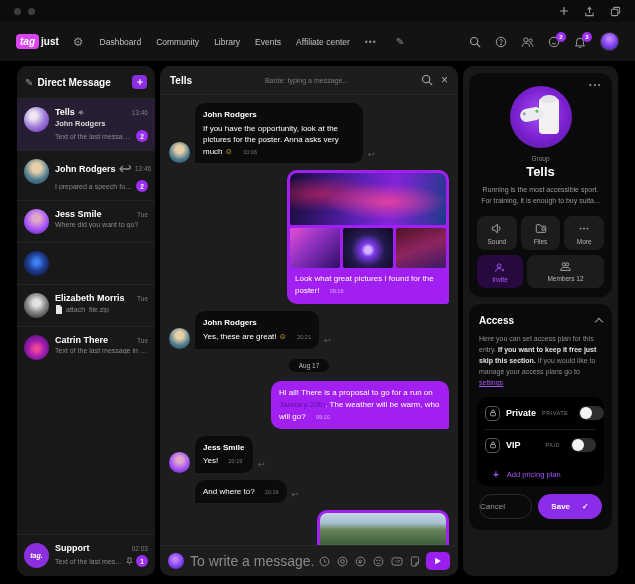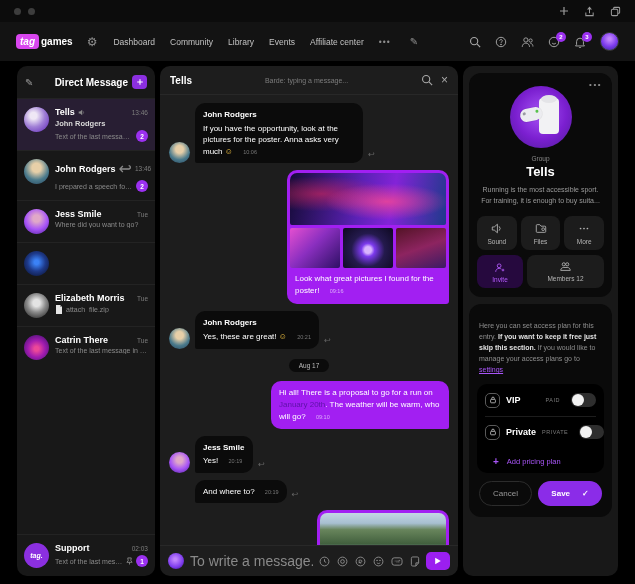--- a/index.html
+++ b/index.html
@@ -26,21 +26,21 @@
   .hdr-badge { position:absolute; top:-4px; right:-6px; background:#9b30f0; color:#fff; font-size:6px; width:10px; height:10px; border-radius:50%; display:flex; align-items:center; justify-content:center; font-weight:bold; }
   .hdr-avatar { width:19px; height:19px; border-radius:50%; background:radial-gradient(circle at 50% 35%, #c084fc 10%, #7c3aed 55%, #312e81); border:1px solid #3a3a3a; }
 
   
   .main { height:522px; display:flex; gap:5px; padding:4px 17px 8px; }
 
   
   .sidebar { width:138px; background:#181818; border-radius:10px; display:flex; flex-direction:column; overflow:hidden; }
   .sb-header { display:flex; align-items:center; padding:9px 8px; gap:4px; }
   .sb-pencil { color:#9a9a9a; font-size:10px; }
-  .sb-title { flex:1; text-align:right; font-size:10px; font-weight:bold; }
+  .sb-title { flex:1; text-align:left; font-size:10px; font-weight:bold; }
   .sb-plus { width:15px; height:14px; background:#8b2fe0; border-radius:4px; display:flex; align-items:center; justify-content:center; }
   .sb-item { display:flex; gap:6px; padding:8px 7px; border-top:1px solid #232323; align-items:flex-start; cursor:pointer; }
   .sb-item.selected { background:#281e33; }
   .sb-avatar { width:25px; height:25px; border-radius:50%; flex:none; }
   .av-tells   { background:radial-gradient(circle at 38% 35%, #efe7f5 15%, #a07fd6 50%, #5b21b6); }
   .av-john    { background:radial-gradient(circle at 50% 35%, #e7cfa8 22%, #4a7a8c 60%, #27445c); }
   .av-jess    { background:radial-gradient(circle at 50% 38%, #e0a8c8 18%, #a855f7 55%, #4c1d95); }
   .av-peter   { background:radial-gradient(circle at 50% 45%, #3b82f6 12%, #1e3a8a 48%, #070b22); }
   .av-liz     { background:radial-gradient(circle at 50% 40%, #e3e3e3 18%, #8a8a8a 48%, #151515); }
   .av-catrin  { background:radial-gradient(circle at 50% 55%, #ec4899 12%, #a21caf 45%, #2e1065); }
@@ -133,21 +133,21 @@
   .plan-row { display:flex; align-items:center; gap:6px; padding:8px 0; }
   .plan-row + .plan-row { border-top:1px solid #1d1d1d; }
   .plan-icon { width:15px; height:15px; border:1px solid #5a5a5a; border-radius:5px; display:flex; align-items:center; justify-content:center; color:#c9c9c9; flex:none; }
   .plan-label { font-size:9px; font-weight:bold; }
   .plan-tag { font-size:5.5px; color:#7a7a7a; letter-spacing:.5px; margin-left:auto; margin-right:5px; }
   .toggle { width:25px; height:14px; background:#2e2e2e; border-radius:8px; position:relative; flex:none; cursor:pointer; }
   .knob { width:12px; height:12px; background:#f2f2f2; border-radius:50%; position:absolute; top:1px; left:1px; }
   .add-plan { display:flex; align-items:center; gap:8px; color:#a855f7; font-size:7.5px; padding:8px 8px 5px; cursor:pointer; }
   .add-plus { font-size:10px; font-weight:bold; }
   .access-buttons { display:flex; gap:6px; margin-top:8px; padding:0 2px 2px; }
-  .btn-cancel { flex:1; border:1px solid #2c2c2c; border-radius:14px; padding:7px 0; text-align:center; color:#999; font-size:8px; cursor:pointer; background:transparent; }
+  .btn-cancel { flex:1; border:1px solid #2c2c2c; border-radius:14px; padding:7px 0; text-align:left; color:#999; font-size:8px; cursor:pointer; background:transparent; }
   .btn-save { flex:1.25; background:#8b2ce8; border:none; border-radius:14px; padding:7px 0; color:#fff; font-size:8px; font-weight:bold; display:flex; justify-content:center; align-items:center; gap:12px; cursor:pointer; }
 </style>
 </head>
 <body>
 
 <div class="window-bar">
   <div class="win-dot"></div>
   <div class="win-dot"></div>
   <div class="win-actions">
     <svg width="10" height="10" viewBox="0 0 10 10">
@@ -160,21 +160,21 @@
     <svg width="11" height="11" viewBox="0 0 12 12" fill="none" stroke="currentColor" stroke-width="1.1">
         <rect x="1.5" y="3.5" width="7" height="7" rx="1.5"></rect>
         <path d="M4 3.5V2.5A1 1 0 0 1 5 1.5h4.5a1 1 0 0 1 1 1V7a1 1 0 0 1-1 1h-1"></path>
       </svg>
   </div>
 </div>
 
 <div class="app-header">
   <div class="logo">
     <span class="logo-box">tag</span>
-    <span class="logo-text">games</span>
+    <span class="logo-text">just</span>
   </div>
   <span class="gear">⚙</span>
   <div class="nav">
     <span class="nav-item">Dashboard</span>
     <span class="nav-item">Community</span>
     <span class="nav-item">Library</span>
     <span class="nav-item">Events</span>
     <span class="nav-item">Affiliate center</span>
     <span class="nav-more">•••</span>
     <span class="pencil">✎</span>
@@ -516,51 +516,55 @@
               <circle cx="5.5" cy="3.5" r="1.8"></circle>
               <circle cx="9.5" cy="3.5" r="1.8"></circle>
               <path d="M2 10.5c0-2 1.5-3.4 3.5-3.4h4c2 0 3.5 1.4 3.5 3.4z"></path>
             </svg>
           <span><span>Members</span> <span>12</span></span>
         </div>
       </div>
     </div>
 
     <div class="card">
+      <div class="access-header">
+        <span class="access-title">Access</span>
+        <span class="chev"></span>
+      </div>
       <div class="access-desc">
         <span>Here you can set access plan for this entry. </span><span class="desc-strong">If you want to keep it free just skip this section.</span><span> If you would like to manage your access plans go to </span><span class="desc-link">settings</span>
       </div>
 
       <div class="plans">
+        <div class="plan-row">
+          <span class="plan-icon">
+            <svg width="8" height="8" viewBox="0 0 10 10" fill="none" stroke="currentColor" stroke-width="1">
+                <rect x="2" y="4.2" width="6" height="4.3" rx="1"></rect>
+                <path d="M3.4 4.2V3a1.6 1.6 0 0 1 3.2 0v1.2"></path>
+              </svg>
+          </span>
+          <span class="plan-label">Private</span>
+          <span class="plan-tag">PRIVATE</span>
+          <span class="toggle">
+              <span class="knob"></span>
+            </span>
+        </div>
         <div class="plan-row">
           <span class="plan-icon">
             <svg width="8" height="8" viewBox="0 0 10 10" fill="none" stroke="currentColor" stroke-width="1">
                 <rect x="2" y="4.2" width="6" height="4.3" rx="1"></rect>
                 <path d="M3.4 4.2V3a1.6 1.6 0 0 1 3.2 0v1.2"></path>
               </svg>
           </span>
           <span class="plan-label">VIP</span>
           <span class="plan-tag">PAID</span>
           <span class="toggle">
               <span class="knob"></span>
             </span>
         </div>
-        <div class="plan-row">
-          <span class="plan-icon">
-            <svg width="8" height="8" viewBox="0 0 10 10" fill="none" stroke="currentColor" stroke-width="1">
-                <rect x="2" y="4.2" width="6" height="4.3" rx="1"></rect>
-                <path d="M3.4 4.2V3a1.6 1.6 0 0 1 3.2 0v1.2"></path>
-              </svg>
-          </span>
-          <span class="plan-label">Private</span>
-          <span class="plan-tag">PRIVATE</span>
-          <span class="toggle">
-              <span class="knob"></span>
-            </span>
-        </div>
         <div class="add-plan">
           <span class="add-plus">+</span>
           <span>Add pricing plan</span>
         </div>
       </div>
 
       <div class="access-buttons">
         <button class="btn-cancel">Cancel</button>
         <button class="btn-save">
           <span>Save</span>

